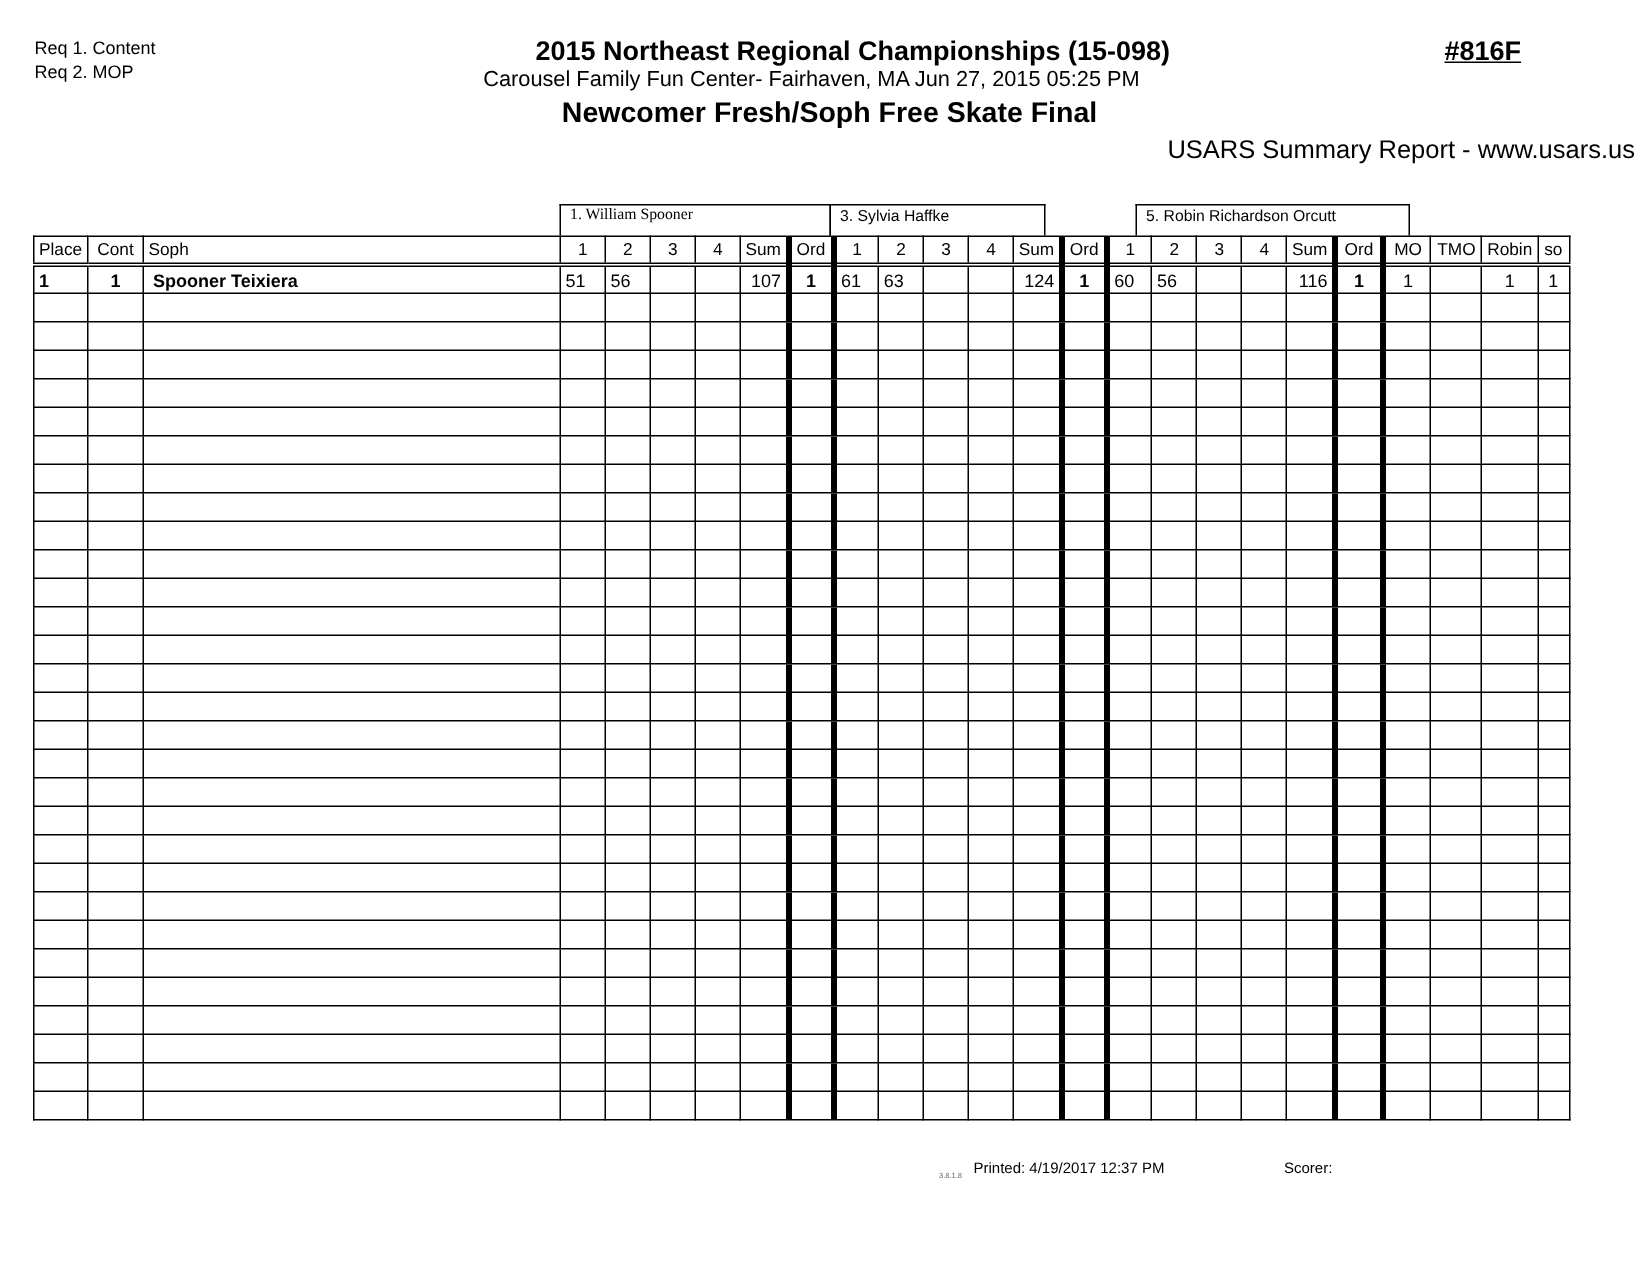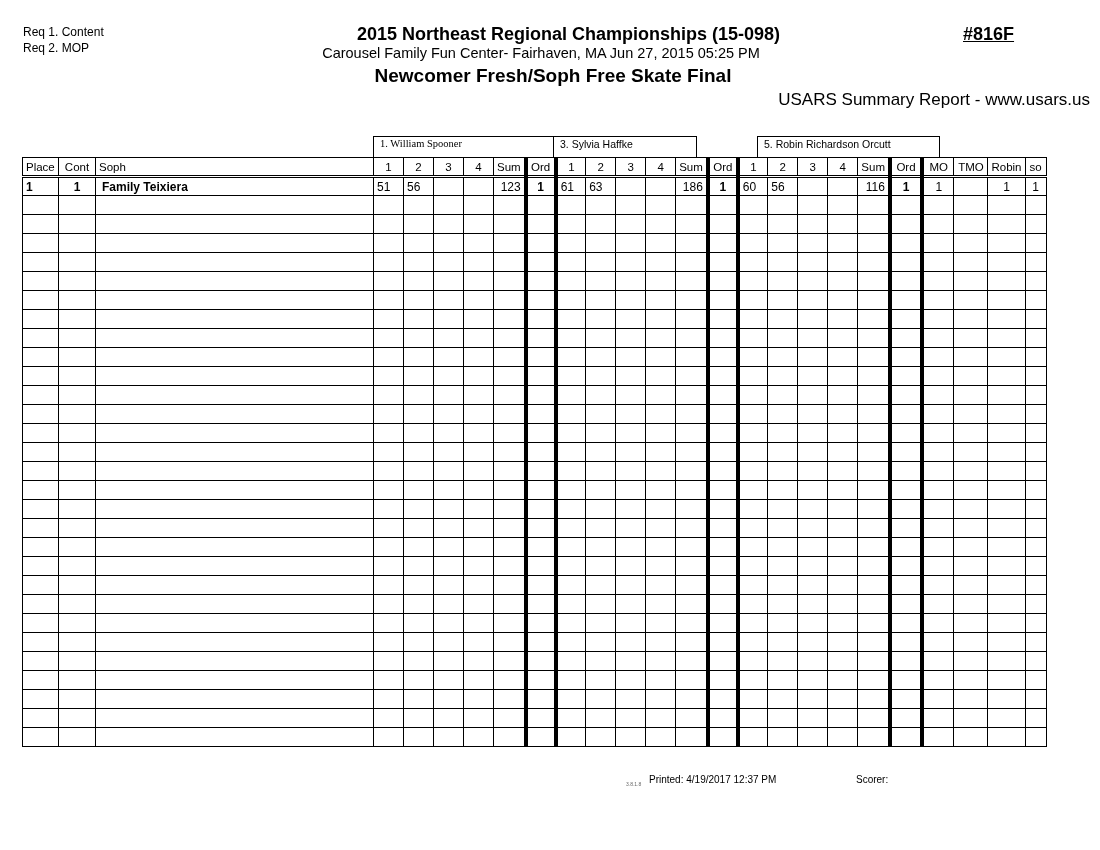--- a/index.html
+++ b/index.html
@@ -94,32 +94,32 @@
       <td>Sum</td>
       <td class="tl tr">Ord</td>
       <td>MO</td>
       <td>TMO</td>
       <td>Robin</td>
       <td>so</td>
     </tr>
     <tr>
       <td class="b">1</td>
       <td class="c b">1</td>
-      <td class="b" style="padding-left:6px;">Family Teixiera</td>
+      <td class="b" style="padding-left:6px;">Spooner Teixiera</td>
       <td>51</td>
       <td>56</td>
       <td></td>
       <td></td>
-      <td class="r">123</td>
+      <td class="r">107</td>
       <td class="c b tl tr">1</td>
       <td>61</td>
       <td>63</td>
       <td></td>
       <td></td>
-      <td class="r">186</td>
+      <td class="r">124</td>
       <td class="c b tl tr">1</td>
       <td>60</td>
       <td>56</td>
       <td></td>
       <td></td>
       <td class="r">116</td>
       <td class="c b tl tr">1</td>
       <td class="c">1</td>
       <td class="c"></td>
       <td class="c">1</td>

